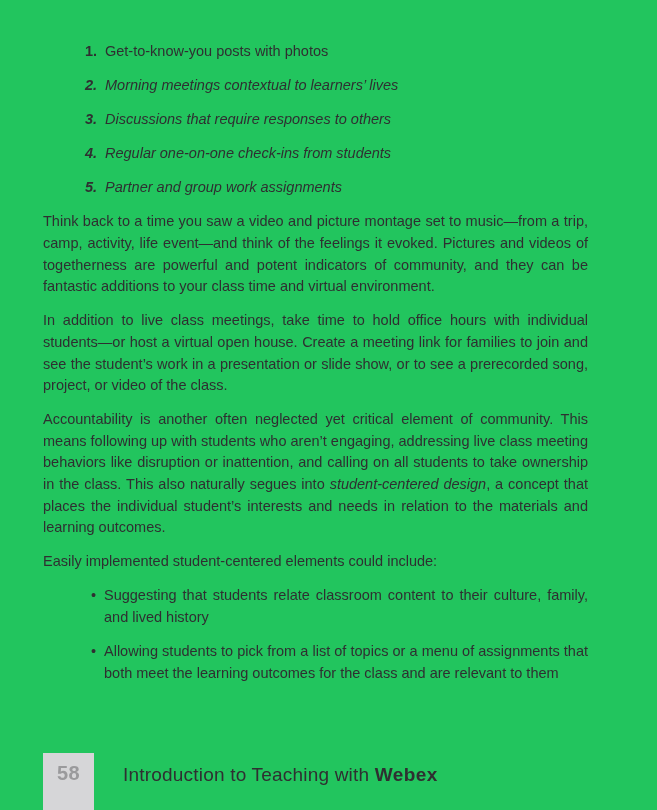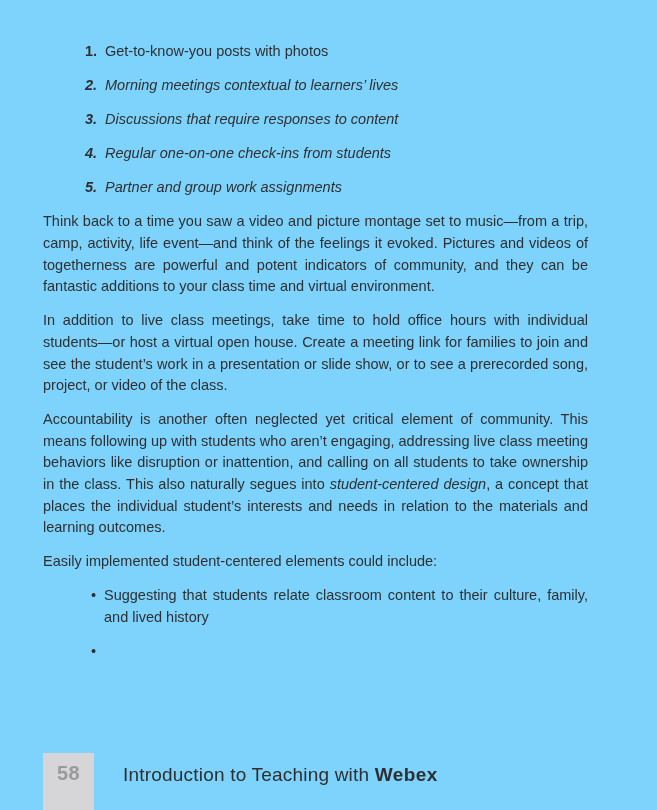--- a/index.html
+++ b/index.html
@@ -12,21 +12,21 @@
     width: 657px;
     height: 810px;
     overflow: hidden;
     font-family: "Liberation Sans", sans-serif;
     color: #2f2f31;
     -webkit-font-smoothing: antialiased;
   }
   .page {
     position: absolute;
     inset: 0;
-    background: #7dd3fc;
+    background: #22c55e;
   }
   .content {
     position: absolute;
     left: 43px;
     top: 41px;
     width: 545px;
     font-size: 14.5px;
     line-height: 21.6px;
   }
   
@@ -117,21 +117,21 @@
   <div class="content">
 
     <div class="numlist">
       <div class="item">
         <span class="num">1.</span><span>Get-to-know-you posts with photos</span>
       </div>
       <div class="item">
         <span class="num">2.</span><span>Morning meetings contextual to learners’ lives</span>
       </div>
       <div class="item">
-        <span class="num">3.</span><span>Discussions that require responses to content</span>
+        <span class="num">3.</span><span>Discussions that require responses to others</span>
       </div>
       <div class="item">
         <span class="num">4.</span><span>Regular one-on-one check-ins from students</span>
       </div>
       <div class="item">
         <span class="num">5.</span><span>Partner and group work assignments</span>
       </div>
     </div>
 
     <p class="para">Think back to a time you saw a video and picture montage set to music—from a trip, camp, activity, life event—and think of the feelings it evoked. Pictures and videos of togetherness are powerful and potent indicators of community, and they can be fantastic additions to your class time and virtual environment.</p>
@@ -141,21 +141,21 @@
     <p class="para"><span>Accountability is another often neglected yet critical element of community. This means following up with students who aren’t engaging, addressing live class meeting behaviors like disruption or inattention, and calling on all students to take ownership in the class. This also naturally segues into </span><span class="italic">student-centered design</span><span>, a concept that places the individual student’s interests and needs in relation to the materials and learning outcomes.</span></p>
 
 
     <p class="para">Easily implemented student-centered elements could include:</p>
 
     <div class="bullets">
       <div class="bullet-item">
         <span class="marker">•</span><span>Suggesting that students relate classroom content to their culture, family, and lived history</span>
       </div>
       <div class="bullet-item">
-        <span class="marker">•</span>
+        <span class="marker">•</span><span>Allowing students to pick from a list of topics or a menu of assignments that both meet the learning outcomes for the class and are relevant to them</span>
       </div>
     </div>
 
   </div>
 
   <div class="footer">
     <div class="page-number-box">
       <span class="page-number">58</span>
     </div>
     <div class="footer-title"><span>Introduction to Teaching with </span><span class="brand">Webex</span></div>

